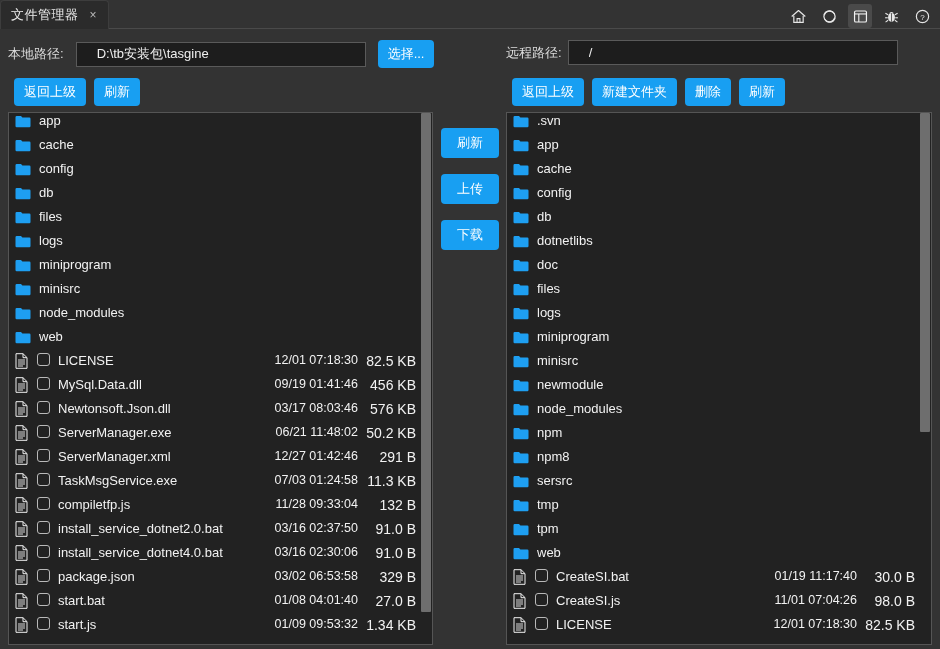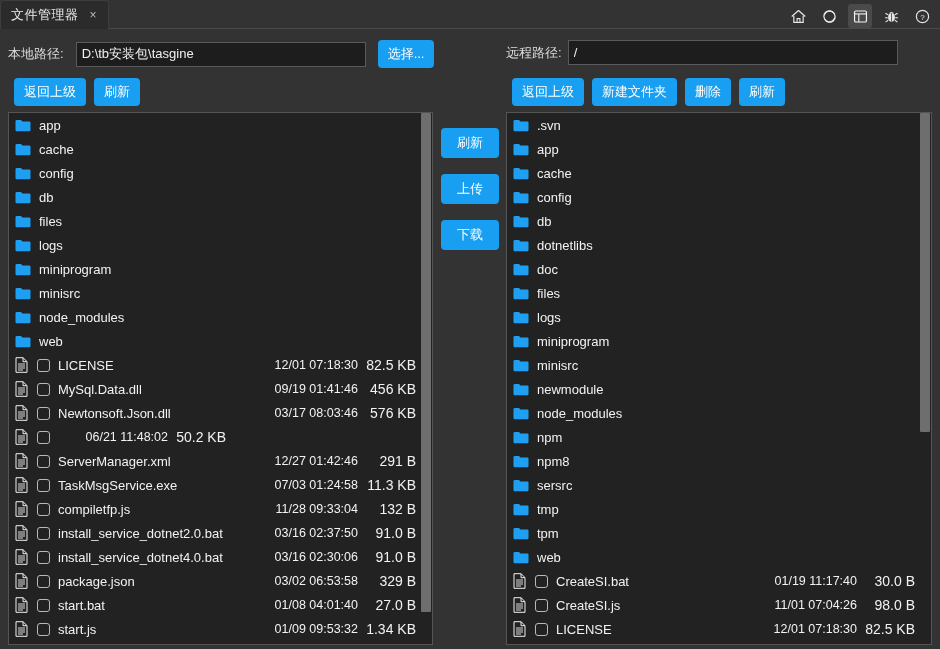--- a/index.html
+++ b/index.html
@@ -37,21 +37,21 @@
     border-radius:3px; cursor:pointer;
   }
   .tb-icon.active { background:#4a4a4a; }
   .tb-icon svg { display:block; }
 
   
   .row-label { color:#dcdcdc; font-size:13px; white-space:nowrap; }
 
   .path-input {
     background:#1d1d1d; border:1px solid #5a5a5a; color:#f0f0f0;
-    font-size:13px; height:25px; padding:0 5px; outline:none;
+    font-size:13px; height:25px; padding:0 20px; outline:none;
     font-family:"Liberation Sans","DejaVu Sans",sans-serif;
   }
   .btn {
     background:#189FF2; color:#ffffff; border:none; border-radius:4px;
     font-size:13px; height:28px; padding:0 10px; cursor:pointer;
     font-family:"Liberation Sans","DejaVu Sans",sans-serif;
     line-height:28px; white-space:nowrap;
   }
 
   
@@ -69,21 +69,21 @@
     position:absolute; top:112px; height:533px;
     background:#222222; border:1px solid #555555;
     overflow:hidden;
   }
   .filelist.left  { left:8px;   width:425px; }
   .filelist.right { left:506px; width:426px;padding-left:40px; }
 
   .rows { position:absolute; left:0; top:0; right:12px; }
 
   .frow {
-    display:flex; align-items:center; height:24px; padding-left:6px;
+    display:flex; height:24px; padding-left:6px;
     color:#f2f2f2; font-size:13px; white-space:nowrap;
   }
   .frow .ic { width:18px; height:16px; flex:0 0 18px; margin-right:4px; display:flex; align-items:center; }
   .frow .cb {
     width:13px; height:13px; flex:0 0 13px; margin-right:8px;
     border:1px solid #b9b9b9; border-radius:3px; background:transparent;
     cursor:pointer;
   }
   .frow .nm { flex:1 1 auto; overflow:hidden; text-overflow:ellipsis; }
   .frow .dt { flex:0 0 auto; text-align:right; font-size:12.5px; }
@@ -324,20 +324,21 @@
             <svg width="13" height="16" viewBox="0 0 13 16">
               <path d="M1 0.7 H8 L12 4.6 V15.3 H1 Z" fill="none" stroke="#f0f0f0" stroke-width="1"></path>
               <path d="M8 0.9 V4.7 H11.8" fill="none" stroke="#f0f0f0" stroke-width="1"></path>
               <line x1="3" y1="7" x2="10" y2="7" stroke="#f0f0f0" stroke-width="0.9"></line>
               <line x1="3" y1="9" x2="10" y2="9" stroke="#f0f0f0" stroke-width="0.9"></line>
               <line x1="3" y1="11" x2="10" y2="11" stroke="#f0f0f0" stroke-width="0.9"></line>
               <line x1="3" y1="13" x2="8" y2="13" stroke="#f0f0f0" stroke-width="0.9"></line>
             </svg>
           </span>
           <span class="cb"></span>
+          <span class="nm">ServerManager.exe</span>
           <span class="dt" style="flex:0 0 110px">06/21 11:48:02</span>
           <span class="sz">50.2 KB</span>
         </div>
         <div class="frow file">
           <span class="ic">
             <svg width="13" height="16" viewBox="0 0 13 16">
               <path d="M1 0.7 H8 L12 4.6 V15.3 H1 Z" fill="none" stroke="#f0f0f0" stroke-width="1"></path>
               <path d="M8 0.9 V4.7 H11.8" fill="none" stroke="#f0f0f0" stroke-width="1"></path>
               <line x1="3" y1="7" x2="10" y2="7" stroke="#f0f0f0" stroke-width="0.9"></line>
               <line x1="3" y1="9" x2="10" y2="9" stroke="#f0f0f0" stroke-width="0.9"></line>

